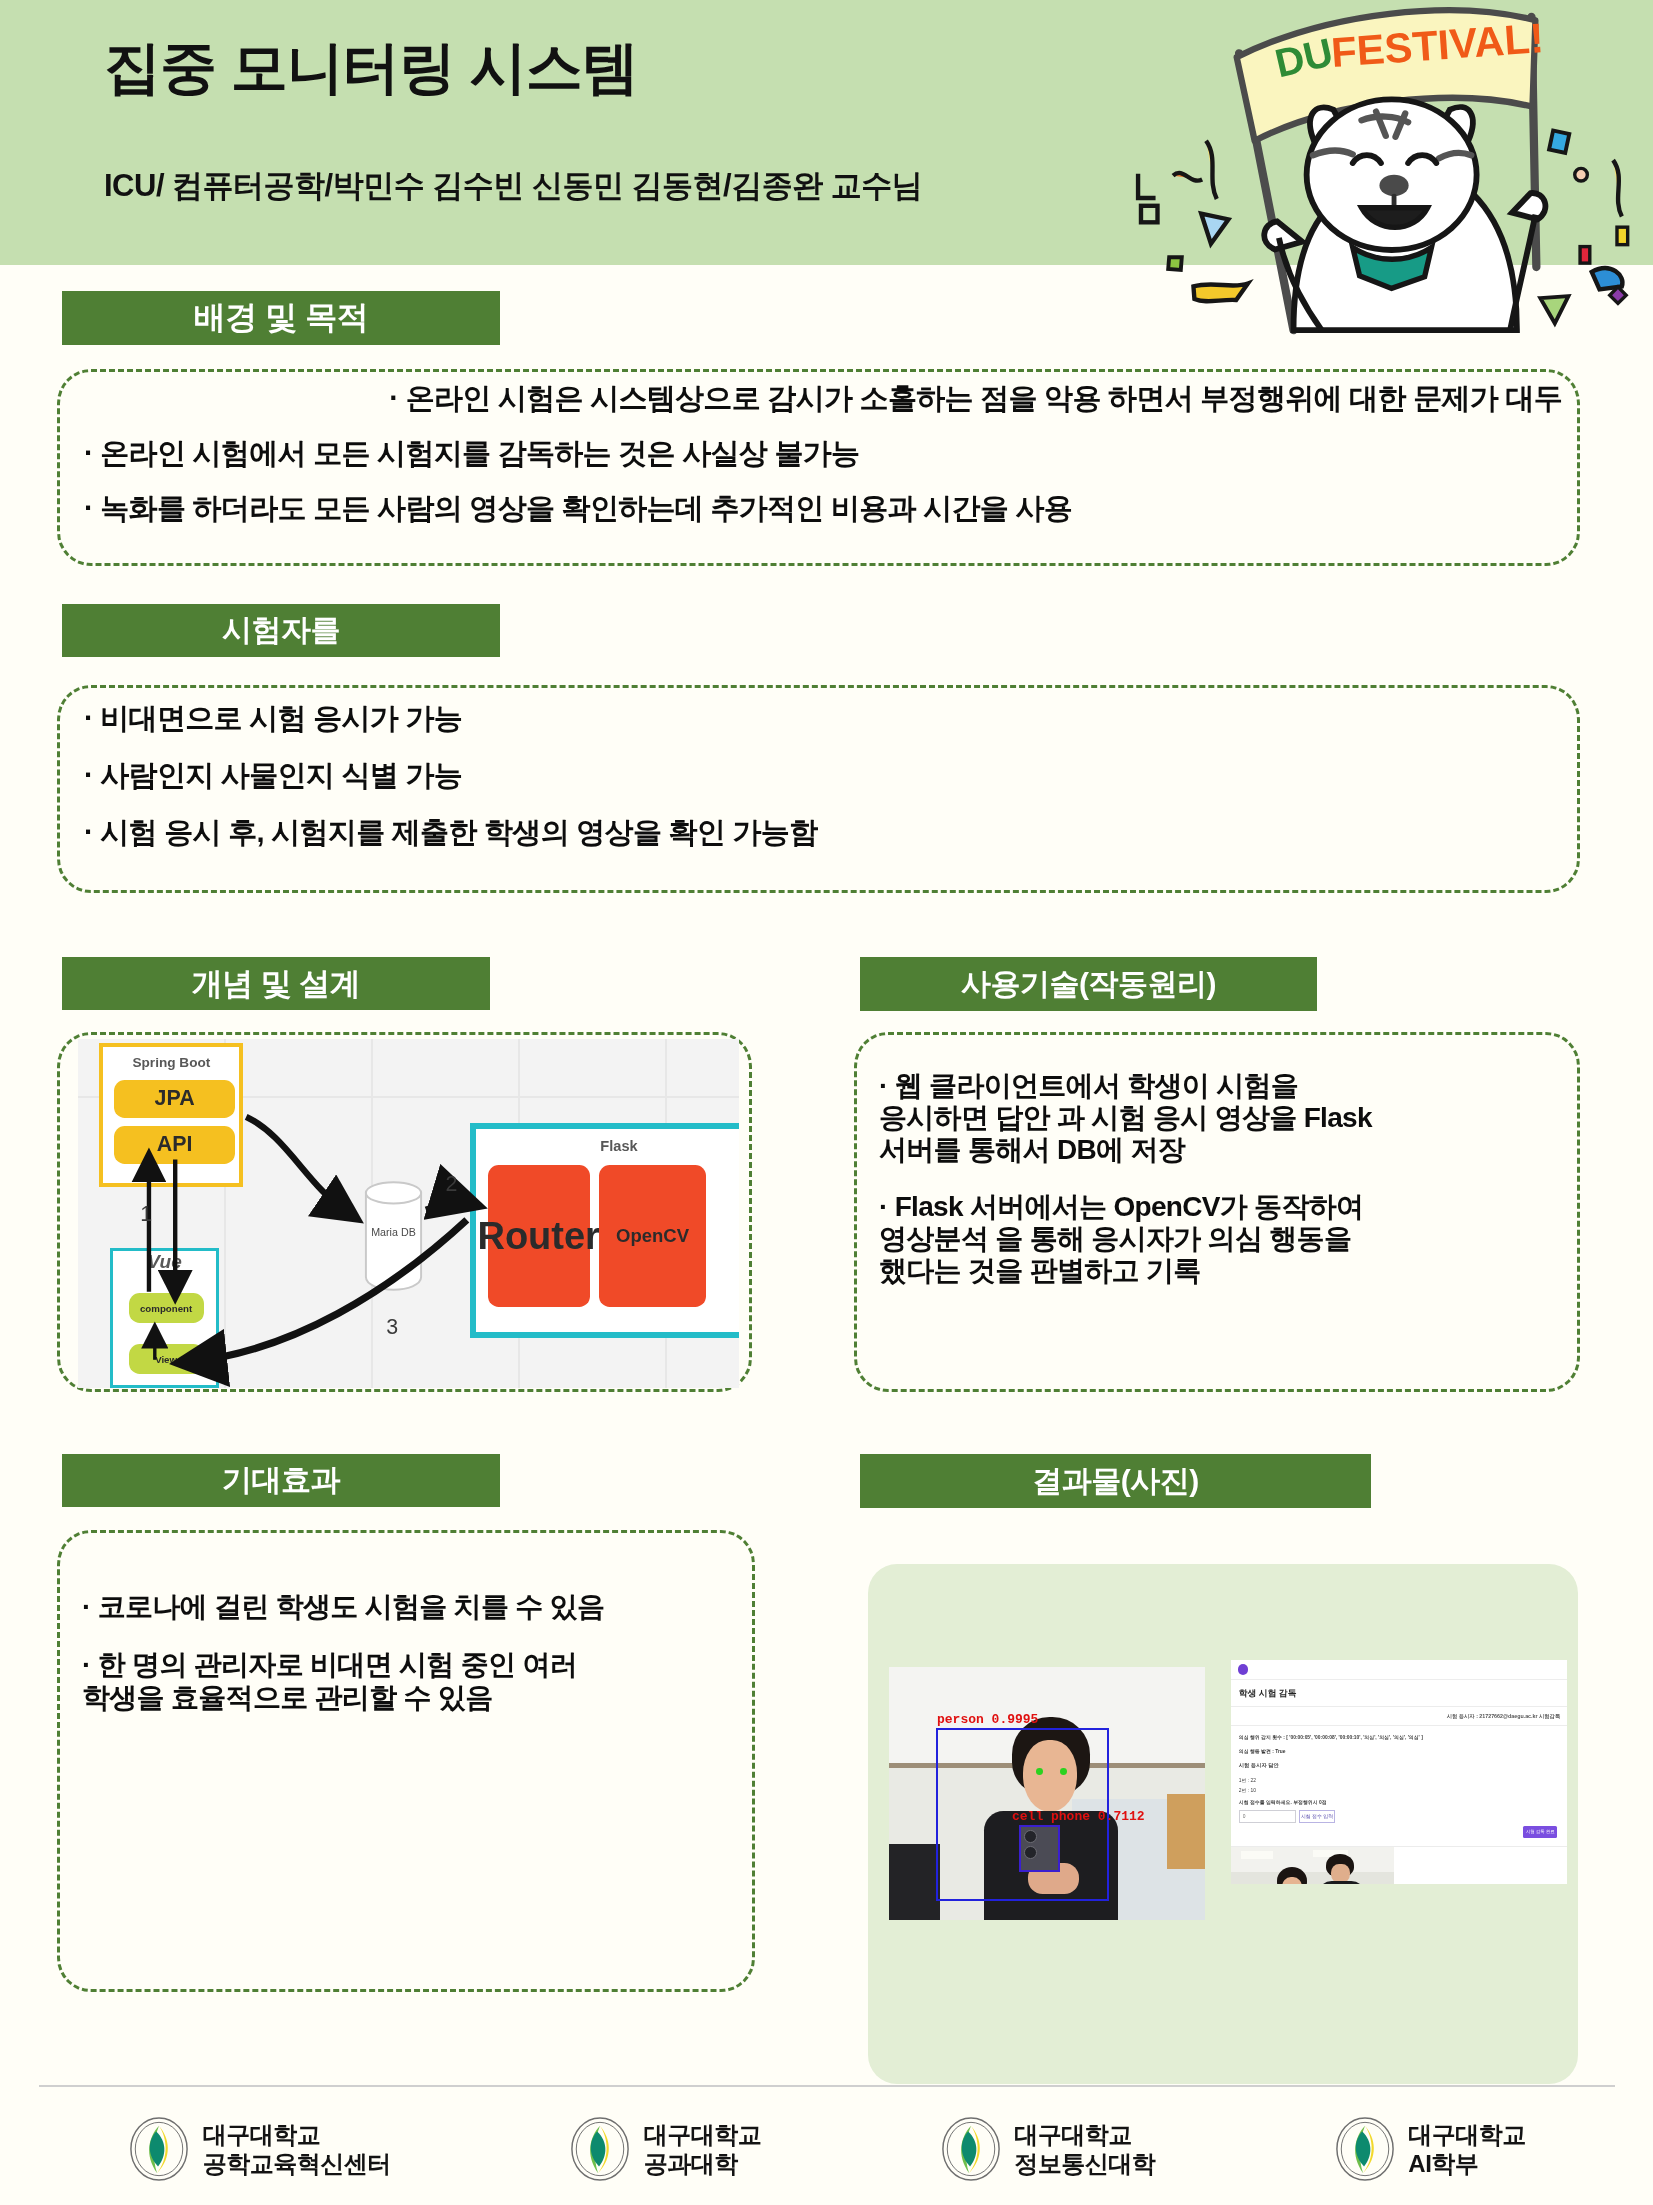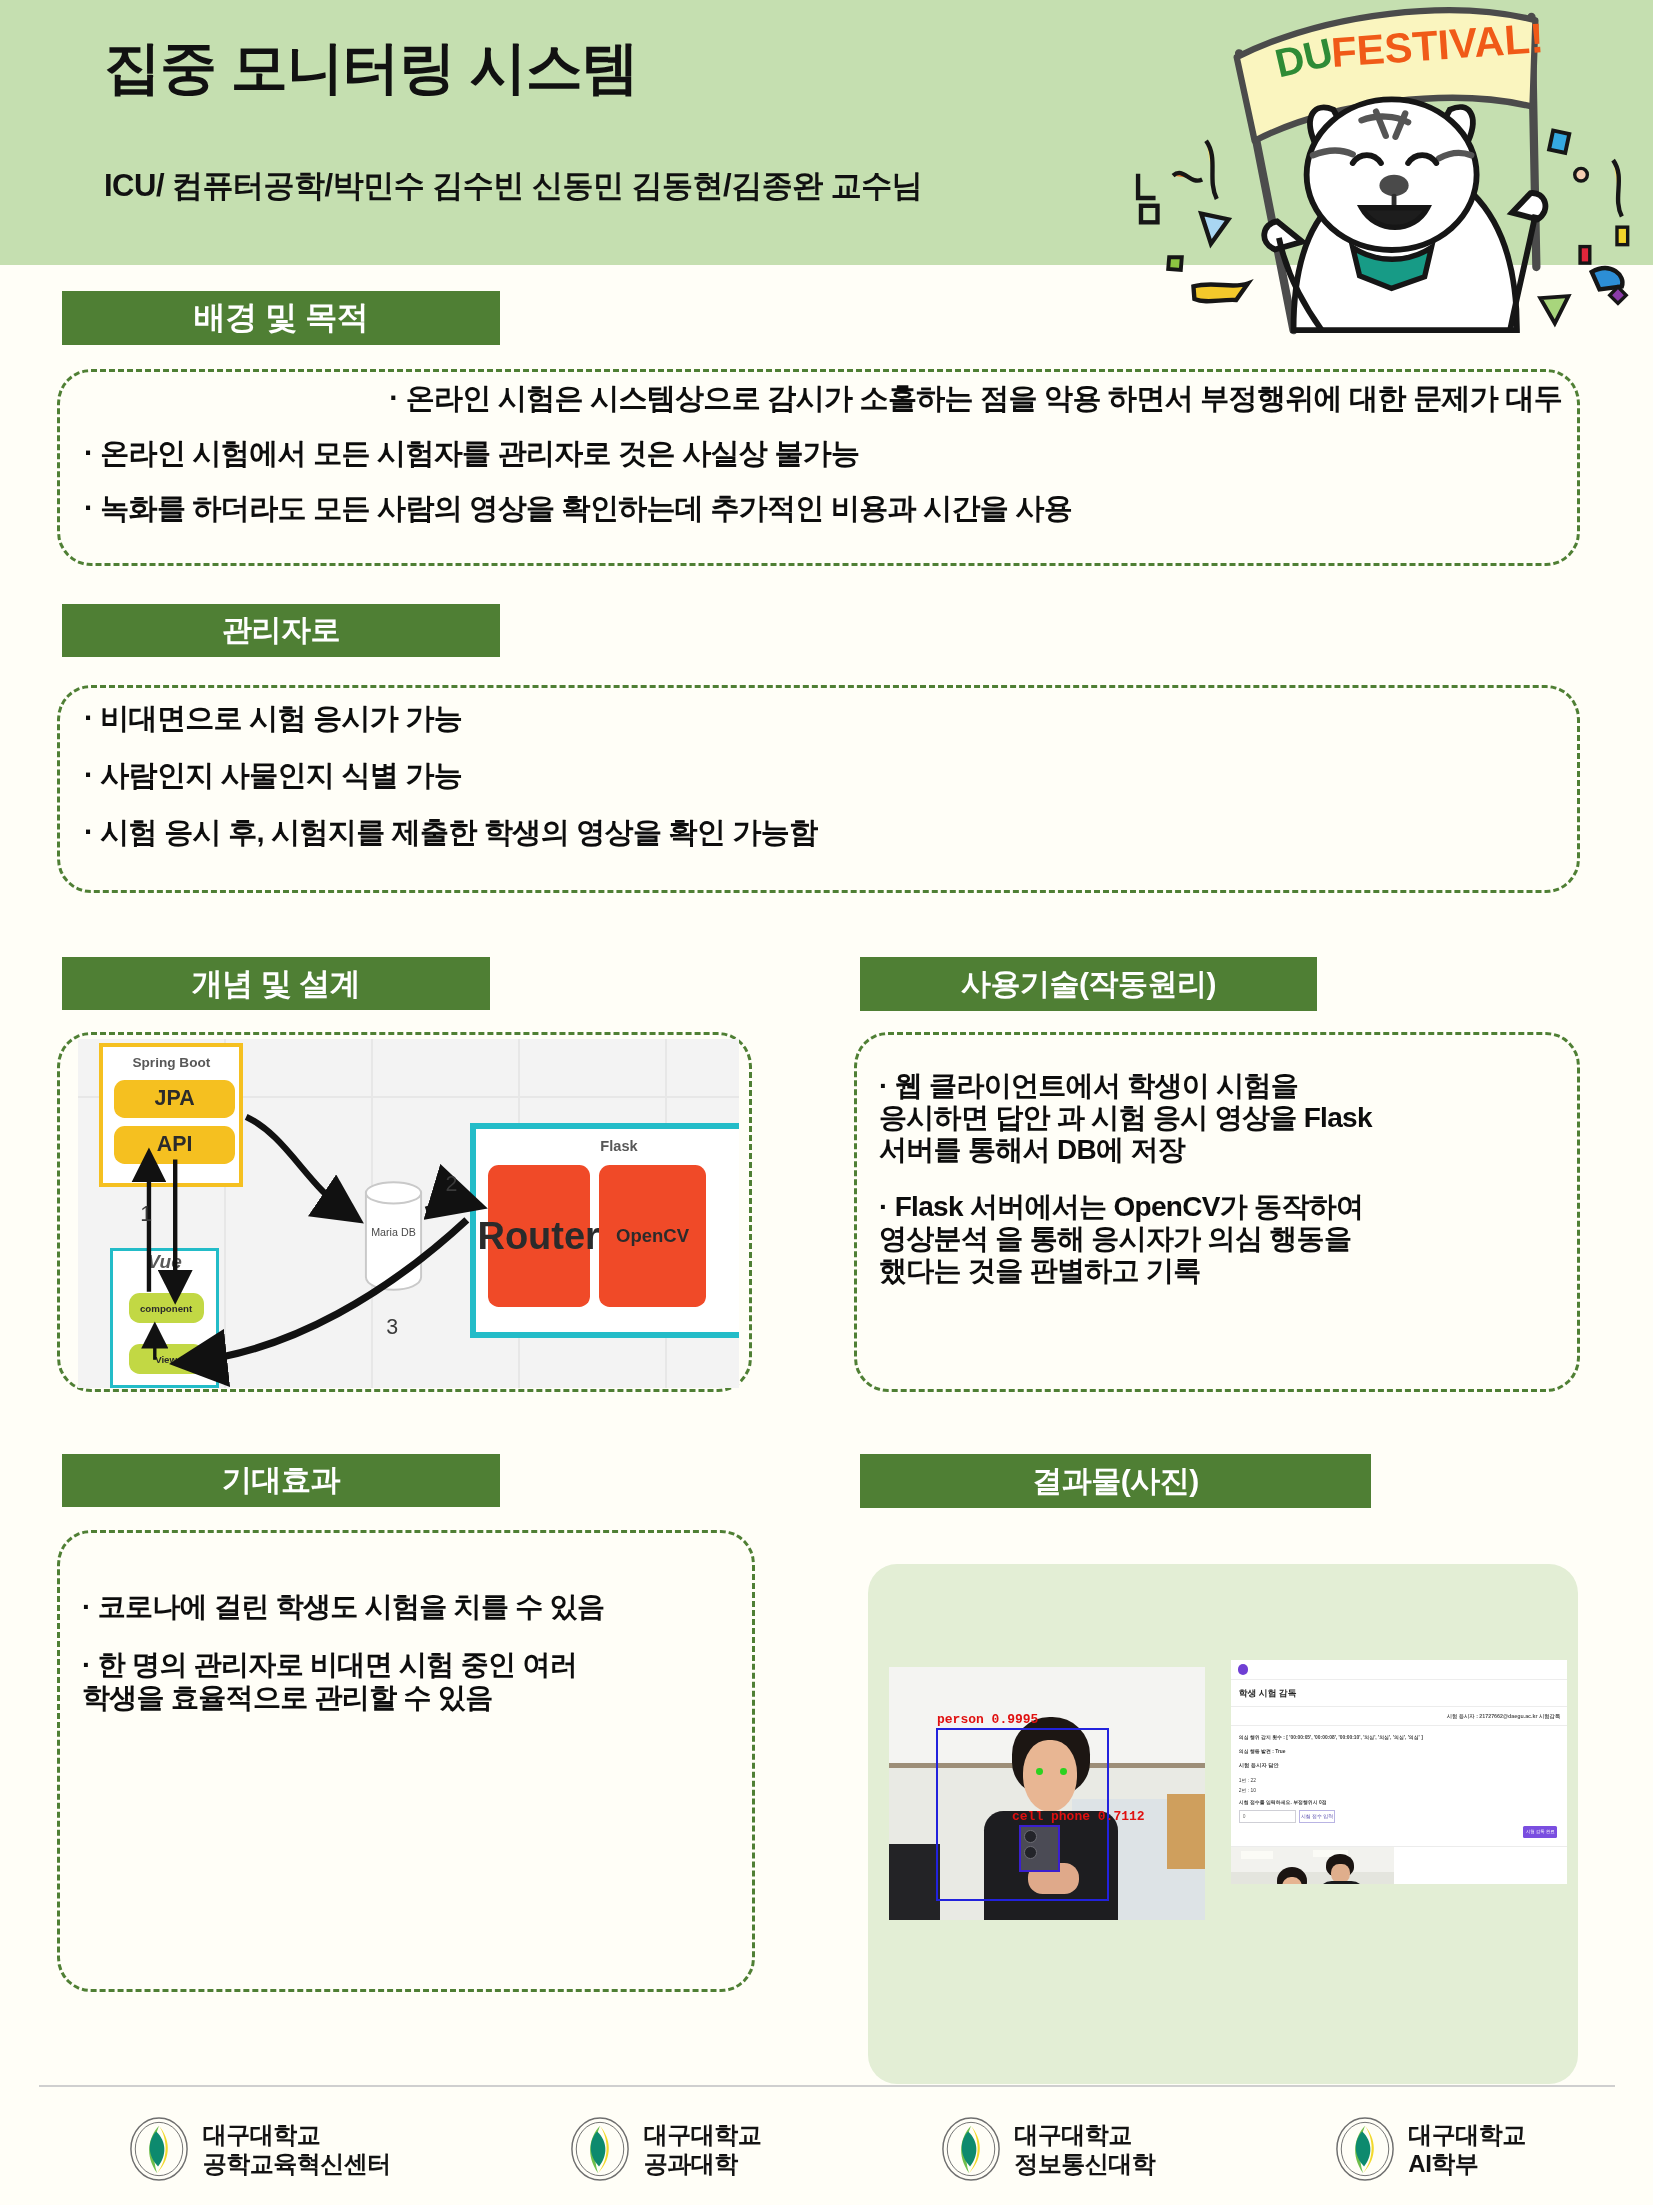--- a/index.html
+++ b/index.html
@@ -179,26 +179,26 @@
       <rect x="16" y="434" width="34" height="34" fill="none" stroke="#161616" stroke-width="9"></rect>
     </svg>
   </div>
 
   <div class="pill" style="left:62px;top:291px;width:438px;height:54px;font-size:32px;">
     <span>배경 및 목적</span>
   </div>
   <div class="dashbox" style="left:57px;top:369px;width:1523px;height:197px;"></div>
   <div class="bullets" style="left:84px;top:384px;width:1478px;font-size:29px;line-height:1.0;">
     <span class="b" style="margin-bottom:26px;text-align:right;">· 온라인 시험은 시스템상으로 감시가 소홀하는 점을 악용 하면서 부정행위에 대한 문제가 대두</span>
-    <span class="b" style="margin-bottom:26px;">· 온라인 시험에서 모든 시험자를 관리자로 것은 사실상 불가능</span>
+    <span class="b" style="margin-bottom:26px;">· 온라인 시험에서 모든 시험지를 감독하는 것은 사실상 불가능</span>
     <span class="b">· 녹화를 하더라도 모든 사람의 영상을 확인하는데 추가적인 비용과 시간을 사용</span>
   </div>
 
   <div class="pill" style="left:62px;top:604px;width:438px;height:53px;font-size:30px;">
-    <span>관리자로</span>
+    <span>시험자를</span>
   </div>
   <div class="dashbox" style="left:57px;top:685px;width:1523px;height:208px;"></div>
   <div class="bullets" style="left:84px;top:704px;width:1478px;font-size:29px;line-height:1.0;">
     <span class="b" style="margin-bottom:28px;">· 비대면으로 시험 응시가 가능</span>
     <span class="b" style="margin-bottom:28px;">· 사람인지 사물인지 식별 가능</span>
     <span class="b">· 시험 응시 후, 시험지를 제출한 학생의 영상을 확인 가능함</span>
   </div>
 
   <div class="pill" style="left:62px;top:957px;width:428px;height:53px;font-size:31px;">
     <span>개념 및 설계</span>

